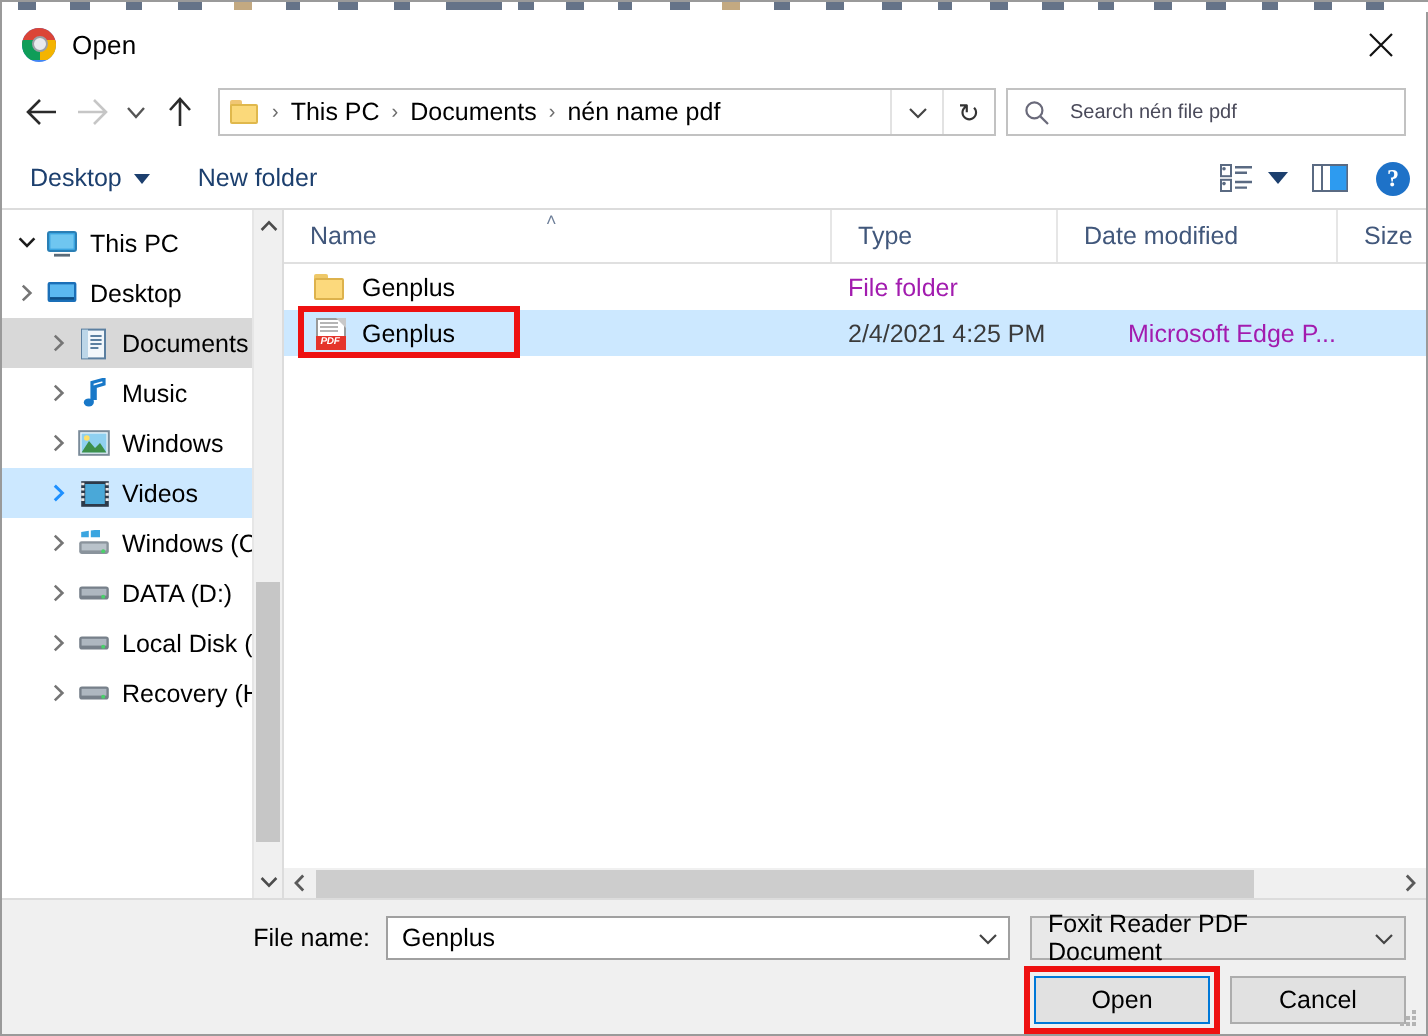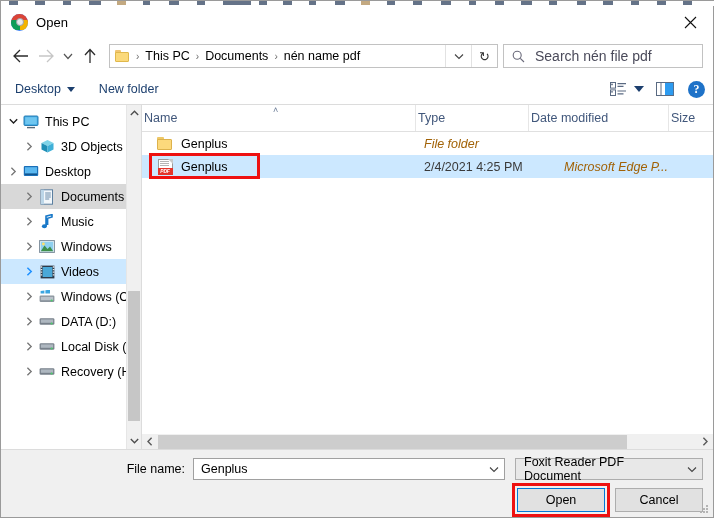--- a/index.html
+++ b/index.html
@@ -164,21 +164,21 @@
     height: 24px;
     margin-left: 5px;
     border: 1px solid #c2c2c2;
     background: #ffffff;
     display: flex;
     align-items: center;
     padding-left: 8px;
   }
   .search-ico { flex: 0 0 16px; color:#6a6a7a; display:flex; align-items:center; }
   .search-ph {
-    font-size: 14px;
+    font-size: 10px;
     color: #4a4a5a;
     margin-left: 7px;
     white-space: nowrap;
   }
 
   
   .toolbar {
     flex: 0 0 30px;
     height: 30px;
     display: flex;
@@ -302,21 +302,21 @@
     height: 27px;
     display: flex;
     align-items: center;
     border-bottom: 1px solid #e0e0e0;
     background: #ffffff;
     position: relative;
   }
   .col {
     font-size: 12.5px;
     color: #41577b;
-    padding-left: 2px;
+    padding-left: 13px;
     height: 100%;
     display: flex;
     align-items: center;
     border-left: 1px solid #e6e6e6;
     position: relative;
     white-space: nowrap;
     overflow: hidden;
   }
   .col:first-child { border-left: none; }
   .col.c-name { flex: 0 0 273px; }
@@ -341,21 +341,21 @@
     display: flex;
     align-items: center;
     font-size: 12.5px;
     color: #000000;
     white-space: nowrap;
   }
   .frow.sel { background: #cce8ff; }
   .cell { height: 100%; display: flex; align-items: center; overflow: hidden; }
   .cell.c-name { flex: 0 0 273px; padding-left: 14px; }
   .cell.c-date { flex: 0 0 140px; padding-left: 9px; color: #3a3a3a; }
-  .cell.c-type { flex: 0 0 113px; padding-left: 9px; color: #a16207; font-style: italic; }
+  .cell.c-type { flex: 0 0 113px; padding-left: 9px; color: #a21caf; }
   .cell.c-size { flex: 1 1 auto; padding-left: 9px; }
   .fico { flex: 0 0 18px; display:flex; align-items:center; justify-content:center; margin-right: 7px; }
 
   .folder-ico { width: 16px; height: 13px; position: relative; }
   .folder-ico .tab  { position:absolute; left:0; top:0; width:7px; height:3px; background:#eec868; border-radius:1px 1px 0 0; }
   .folder-ico .body { position:absolute; left:0; top:2px; width:15px; height:11px; background:#fcd97c; border:1px solid #ddb24c; border-radius:1px; }
 
   .pdf-ico { width: 15px; height: 16px; position: relative; }
   .pdf-ico .page {
     position:absolute; inset:0;
@@ -658,35 +658,20 @@
           <span class="tico">
             <svg width="16" height="14" viewBox="0 0 16 14">
               <rect x="1" y="1" width="14" height="9.5" rx="1" fill="#3aa5e0" stroke="#2a7fb5" stroke-width="1"></rect>
               <rect x="2.2" y="2.2" width="11.6" height="7.1" fill="#6fc6f0"></rect>
               <path d="M4 12.6 H12" stroke="#5a6a78" stroke-width="1.4"></path>
             </svg>
           </span>
           <span class="tlabel">This PC</span>
         </div>
 
-        <div class="tree-row" style="padding-left:20px">
-          <span class="tw">
-            <svg width="7" height="9" viewBox="0 0 7 9">
-                <path d="M1.4 0.8 L5.2 4.5 L1.4 8.2" stroke="currentColor" stroke-width="1.3" fill="none"></path>
-              </svg>
-          </span>
-          <span class="tico">
-            <svg width="15" height="15" viewBox="0 0 15 15">
-              <path d="M7.5 1 L13.5 4 L7.5 7 L1.5 4 Z" fill="#7fd4e8"></path>
-              <path d="M1.5 4 L7.5 7 L7.5 13.5 L1.5 10.5 Z" fill="#1f8fb5"></path>
-              <path d="M13.5 4 L7.5 7 L7.5 13.5 L13.5 10.5 Z" fill="#3fb0d8"></path>
-            </svg>
-          </span>
-          <span class="tlabel">3D Objects</span>
-        </div>
 
         <div class="tree-row" style="">
           <span class="tw">
             <svg width="7" height="9" viewBox="0 0 7 9">
                 <path d="M1.4 0.8 L5.2 4.5 L1.4 8.2" stroke="currentColor" stroke-width="1.3" fill="none"></path>
               </svg>
           </span>
           <span class="tico">
             <svg width="16" height="13" viewBox="0 0 16 13">
               <rect x="0.8" y="1" width="14.4" height="10" rx="1" fill="#1a6fb8"></rect>

